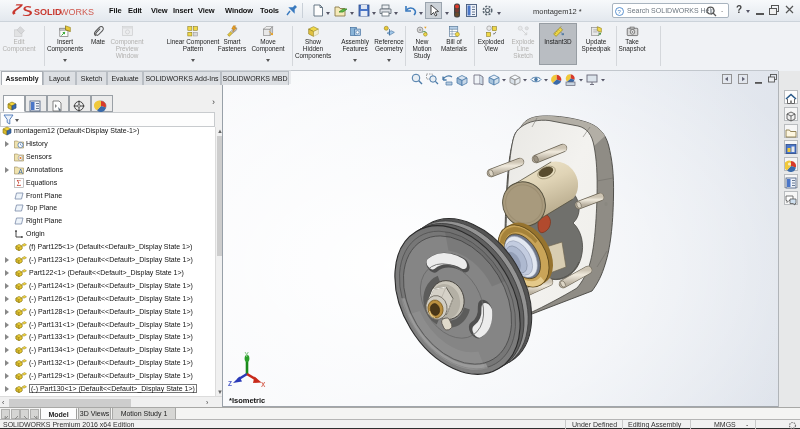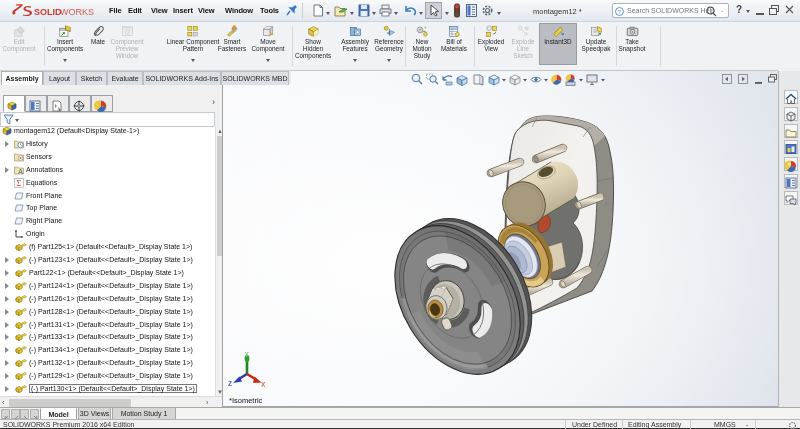--- a/index.html
+++ b/index.html
@@ -15,21 +15,21 @@
 .rbtn svg{display:block;margin:0 auto 1px auto;}
 .rsep{position:absolute;top:4px;width:1px;height:40px;background:#d4d7db;}
 .darr{position:absolute;width:0;height:0;border-top:3px solid #555;border-left:2.5px solid transparent;border-right:2.5px solid transparent;}
 #tabstrip{position:absolute;left:0;top:70px;width:291px;height:14px;background:#e8eaed;border-top:1px solid #d0d4d8;z-index:6;}
 .ctab{position:absolute;top:0;height:14px;font-size:7px;color:#222;text-align:center;line-height:14px;background:#dcdfe3;border:1px solid #b9bec4;border-bottom:none;}
 .ctab.sel{background:#fdfdfd;font-weight:bold;border-color:#a9aeb4;}
 #viewport{position:absolute;left:222px;top:70px;width:556px;height:337px;border-left:1px solid #98a0a8;border-top:1px solid #c2c7cd;border-bottom:1px solid #a0a5ab;
 background:
  radial-gradient(ellipse 450px 290px at 30% 58%, rgba(255,255,255,0.97) 0%, rgba(255,255,255,0.55) 55%, rgba(255,255,255,0) 100%),
  linear-gradient(100deg,#f6f7fa 0%,#eef1f6 45%,#dee3eb 100%);}
-#isolabel{position:absolute;left:6px;top:325px;font-size:7.5px;font-weight:normal;color:#111;}
+#isolabel{position:absolute;left:6px;top:325px;font-size:7.5px;font-weight:bold;color:#111;}
 #leftpanel{position:absolute;left:0;top:84px;width:222px;height:323px;background:#f0f0f0;}
 .ptab{position:absolute;top:11px;width:22px;height:17px;background:#ebebeb;border:1px solid #9aa0a6;}
 .ptab.sel{background:#fdfdfd;border-bottom-color:#fdfdfd;}
 #filterrow{position:absolute;left:0px;top:28px;width:215px;height:15px;background:#fdfdfd;border:1px solid #c8cbce;}
 #tree{position:absolute;left:0;top:43px;width:215px;height:269px;background:#fff;}
 .trow{position:absolute;left:0;width:215px;height:13px;font-size:7px;color:#111;white-space:nowrap;}
 .exp{position:absolute;left:5px;top:3.5px;width:0;height:0;border-left:4px solid #888;border-top:3px solid transparent;border-bottom:3px solid transparent;}
 .txt{position:absolute;top:2.5px;}
 #vsb{position:absolute;left:215px;top:43px;width:7px;height:269px;background:#f0f0f0;border-left:1px solid #dcdcdc;}
 #hsb{position:absolute;left:0;top:312px;width:222px;height:11px;background:#f0f0f0;border-top:1px solid #dcdcdc;}

